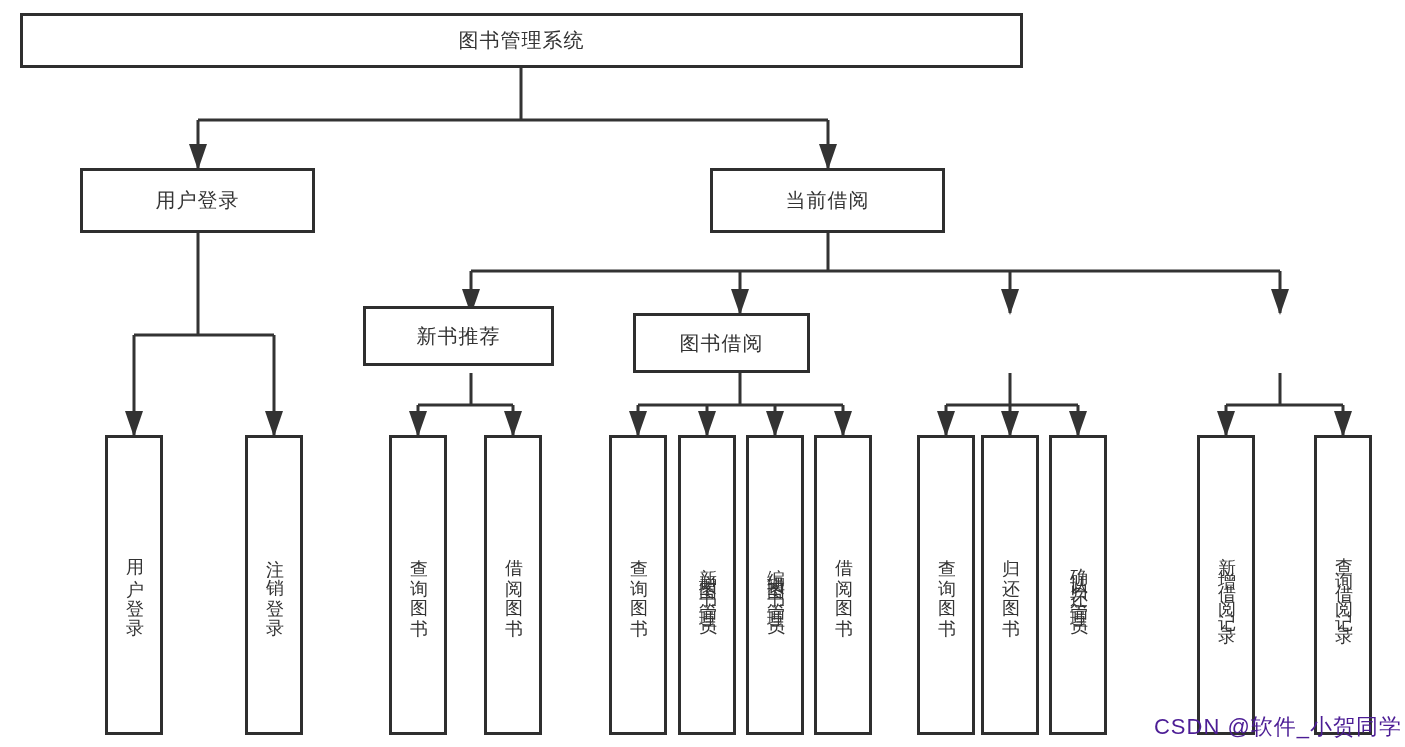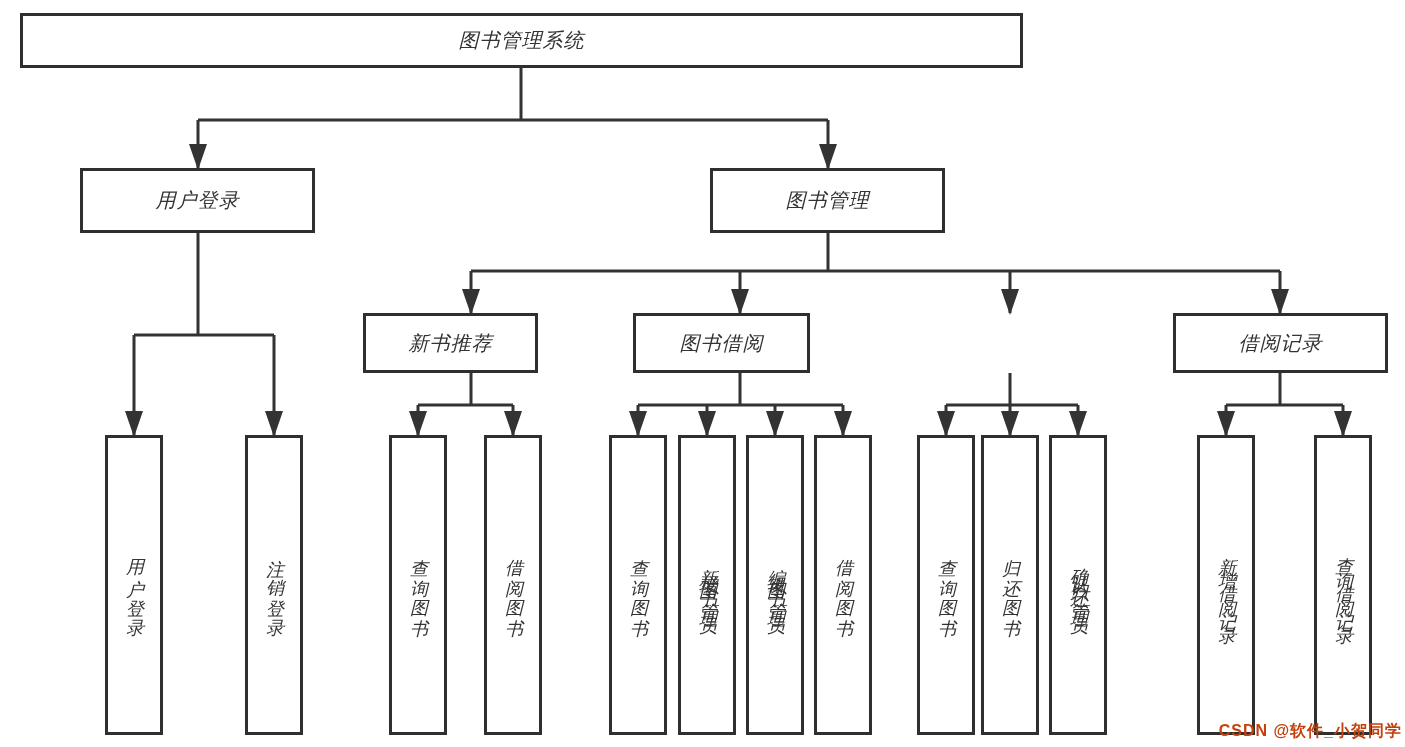--- a/index.html
+++ b/index.html
@@ -2,32 +2,32 @@
 <html><head>
 <meta charset="utf-8">
 <style>
   html,body{margin:0;padding:0;background:#ffffff;}
   body{font-family:"Liberation Sans", sans-serif;}
   .stage{position:relative;width:1405px;height:747px;background:#ffffff;overflow:hidden;}
   .wires{position:absolute;left:0;top:0;z-index:1;}
   .box{
     position:absolute;z-index:2;box-sizing:border-box;
     background:#ffffff;border:3px solid #2f2f2f;
-    display:grid;place-items:center;color:#333333;font-style:italic;
+    display:grid;place-items:center;color:#333333;
   }
   .h-label{font-size:20px;letter-spacing:1px;color:#333333;}
   .vtext{
     display:block;writing-mode:vertical-rl;text-orientation:mixed;
     font-size:18px;letter-spacing:20px;color:#333333;line-height:1.1;
   }
   .vtext.mid{letter-spacing:14px;}
   .vtext.tight{letter-spacing:7px;}
   .watermark{
     position:absolute;right:3px;bottom:5px;z-index:5;
-    font-size:16px;color:#c2410c;letter-spacing:1px;font-weight:bold;
+    font-size:22px;color:#4c1d95;letter-spacing:1px;
   }
 </style>
 </head>
 <body>
 
 <div class="stage">
 
   <svg class="wires" width="1405" height="747" viewBox="0 0 1405 747">
     <g stroke="#333333" stroke-width="3" fill="none">
       <path d="M521 68 V120 M198 120 H828 M198 120 V168 M828 120 V168"></path>
@@ -62,31 +62,28 @@
   </svg>
 
   <div class="box" style="left:20px;top:13px;width:1003px;height:55px">
     <span class="h-label">图书管理系统</span>
   </div>
 
   <div class="box" style="left:80px;top:168px;width:235px;height:65px">
     <span class="h-label">用户登录</span>
   </div>
   <div class="box" style="left:710px;top:168px;width:235px;height:65px">
-    <span class="h-label">图书管理</span>
+    <span class="h-label">当前借阅</span>
   </div>
 
-  <div class="box" style="left:363px;top:313px;width:175px;height:60px">
+  <div class="box" style="left:363px;top:306px;width:191px;height:60px">
     <span class="h-label">新书推荐</span>
   </div>
   <div class="box" style="left:633px;top:313px;width:177px;height:60px">
     <span class="h-label">图书借阅</span>
-  </div>
-  <div class="box" style="left:1173px;top:313px;width:215px;height:60px">
-    <span class="h-label">借阅记录</span>
   </div>
 
   <div class="box" style="left:105px;top:435px;width:58px;height:300px">
     <span class="vtext">用户登录</span>
   </div>
   <div class="box" style="left:245px;top:435px;width:58px;height:300px">
     <span class="vtext">注销登录</span>
   </div>
 
   <div class="box" style="left:389px;top:435px;width:58px;height:300px">

